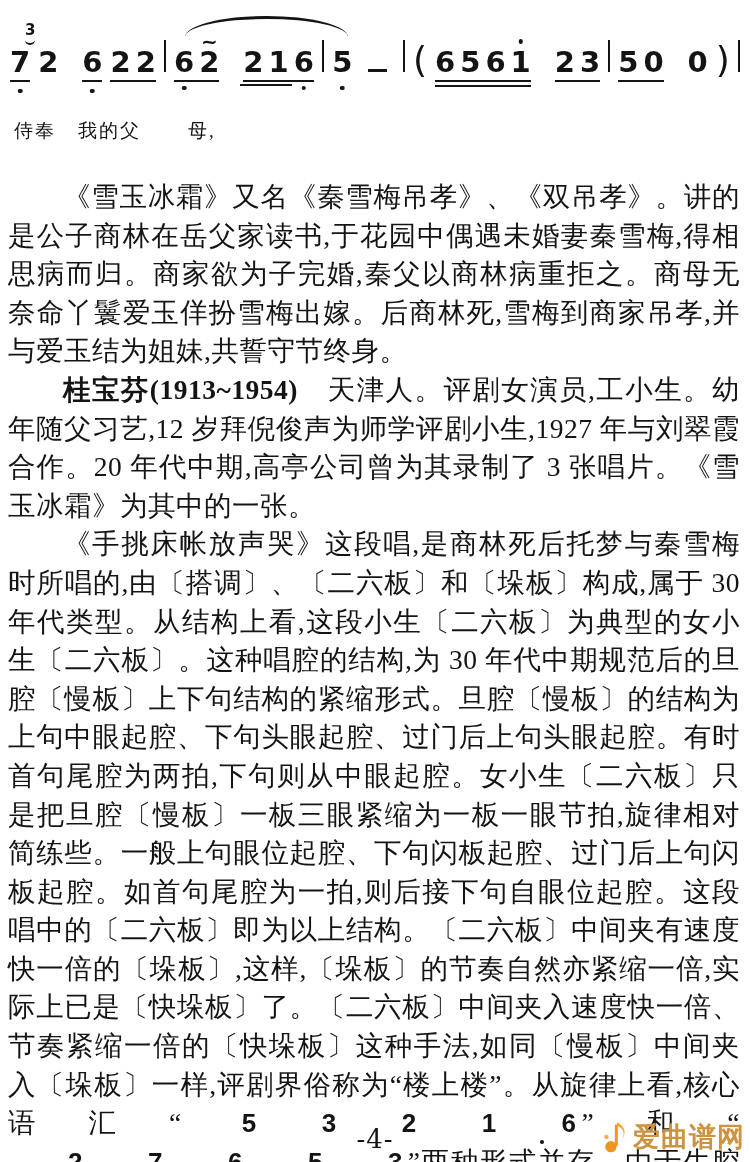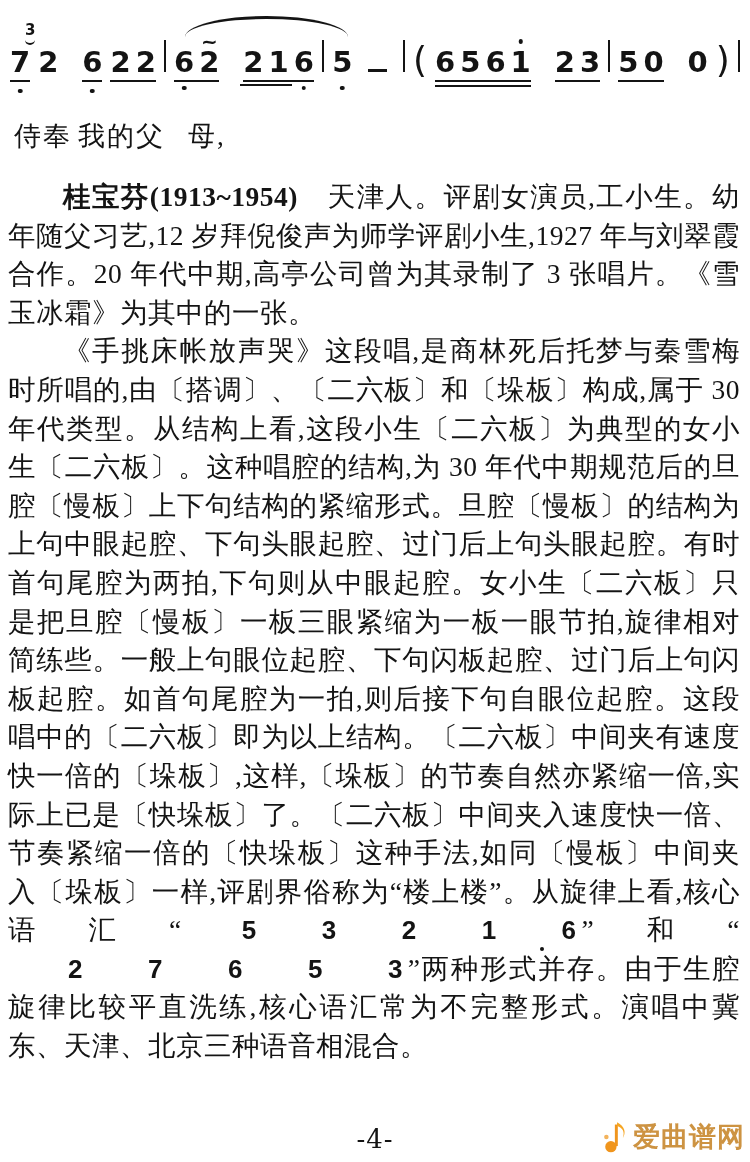--- a/index.html
+++ b/index.html
@@ -58,21 +58,21 @@
   .dash { display:inline-block; width:21px; height:3.5px; background:#141414;
     margin:0 8px 11px 8px; }
   .paren { font-size:36px; font-weight:400; }
   .sp { display:inline-block; width:9px; }
   .slur {
     position:absolute; top:2px; height:20px;
     border-top:3px solid #141414;
     border-radius:55% 55% 0 0 / 100% 100% 0 0;
   }
   .lyrics { position:relative; height:36px; margin-top:14px;
-    font-size:27px; letter-spacing:2px; }
+    font-size:19px; letter-spacing:2px; }
   .lyr { position:absolute; top:0; }
   .lyr.l1 { left:4px; }
   .lyr.l2 { left:68px; }
   .lyr.l3 { left:178px; }
 
   
   #paragraphs { margin-top:24px; }
   .para {
     margin:0;
     font-size:27.5px;
@@ -160,20 +160,21 @@
         <div class="slur" style="left: 175.406px; width: 162.869px;"></div>
       </div>
     <div class="lyrics">
       <span class="lyr l1">侍奉</span>
       <span class="lyr l2">我的父</span>
       <span class="lyr l3">母,</span>
     </div>
   </div>
 
   <div id="paragraphs">
+      <p class="para"><span>《雪玉冰霜》又名《秦雪梅吊孝》、《双吊孝》。讲的是公子商林在岳父家读书,于花园中偶遇未婚妻秦雪梅,得相思病而归。商家欲为子完婚,秦父以商林病重拒之。商母无奈命丫鬟爱玉佯扮雪梅出嫁。后商林死,雪梅到商家吊孝,并与爱玉结为姐妹,共誓守节终身。</span></p>
       <p class="para"><span class="bold">桂宝芬(1913~1954)</span><span>　天津人。评剧女演员,工小生。幼年随父习艺,12 岁拜倪俊声为师学评剧小生,1927 年与刘翠霞合作。20 年代中期,高亭公司曾为其录制了 3 张唱片。《雪玉冰霜》为其中的一张。</span></p>
       <p class="para"><span>《手挑床帐放声哭》这段唱,是商林死后托梦与秦雪梅时所唱的,由〔搭调〕、〔二六板〕和〔垛板〕构成,属于 30 年代类型。从结构上看,这段小生〔二六板〕为典型的女小生〔二六板〕。这种唱腔的结构,为 30 年代中期规范后的旦腔〔慢板〕上下句结构的紧缩形式。旦腔〔慢板〕的结构为上句中眼起腔、下句头眼起腔、过门后上句头眼起腔。有时首句尾腔为两拍,下句则从中眼起腔。女小生〔二六板〕只是把旦腔〔慢板〕一板三眼紧缩为一板一眼节拍,旋律相对简练些。一般上句眼位起腔、下句闪板起腔、过门后上句闪板起腔。如首句尾腔为一拍,则后接下句自眼位起腔。这段唱中的〔二六板〕即为以上结构。〔二六板〕中间夹有速度快一倍的〔垛板〕,这样,〔垛板〕的节奏自然亦紧缩一倍,实际上已是〔快垛板〕了。〔二六板〕中间夹入速度快一倍、节奏紧缩一倍的〔快垛板〕这种手法,如同〔慢板〕中间夹入〔垛板〕一样,评剧界俗称为“楼上楼”。从旋律上看,核心语汇“</span><span class="ij"><span class="ijn">5</span><span class="ijn">3</span><span class="ijn">2</span><span class="ijn">1</span><span class="ijn">6<span class="ijdot"></span></span></span><span>”和“</span><span class="ij"><span class="ijn">2</span><span class="ijn">7</span><span class="ijn">6</span><span class="ijn">5</span><span class="ijn">3</span></span><span>”两种形式并存。由于生腔旋律比较平直洗练,核心语汇常为不完整形式。演唱中冀东、天津、北京三种语音相混合。</span></p>
     </div>
 
 </div>
 
 <div class="pagenum">-4-</div>
 
 <div class="watermark">
   <svg width="28" height="34" viewBox="0 0 24 30">

